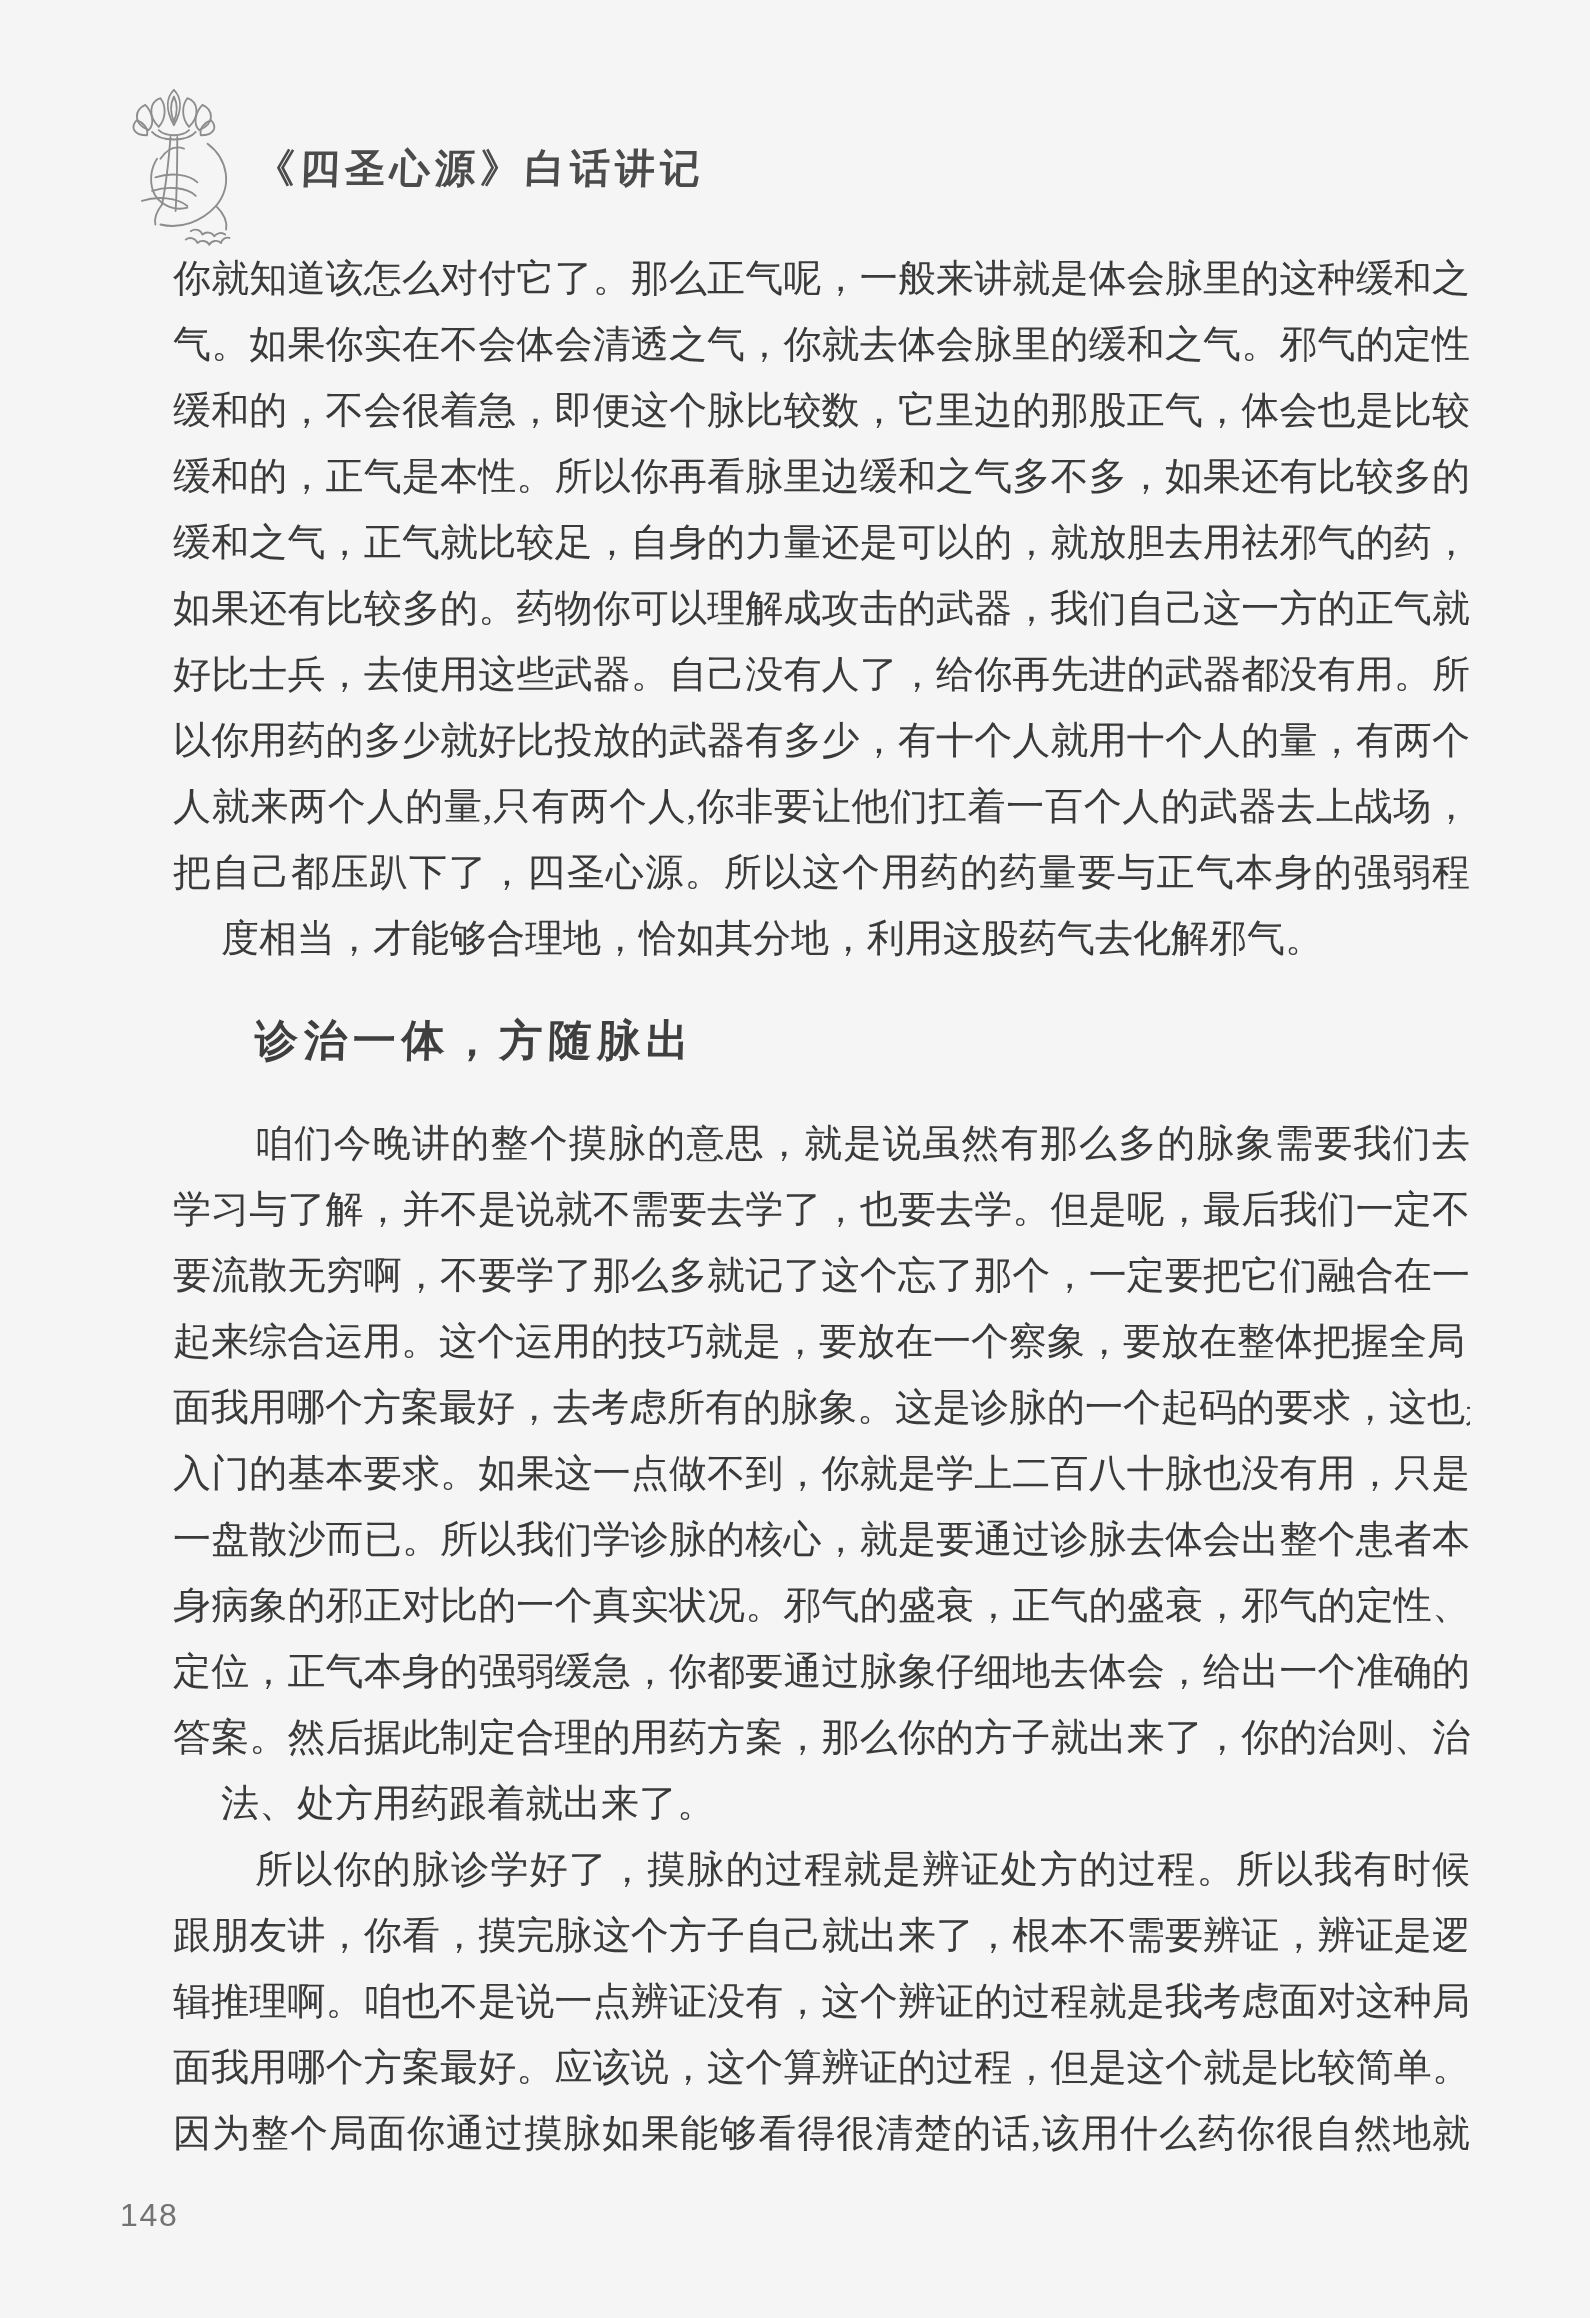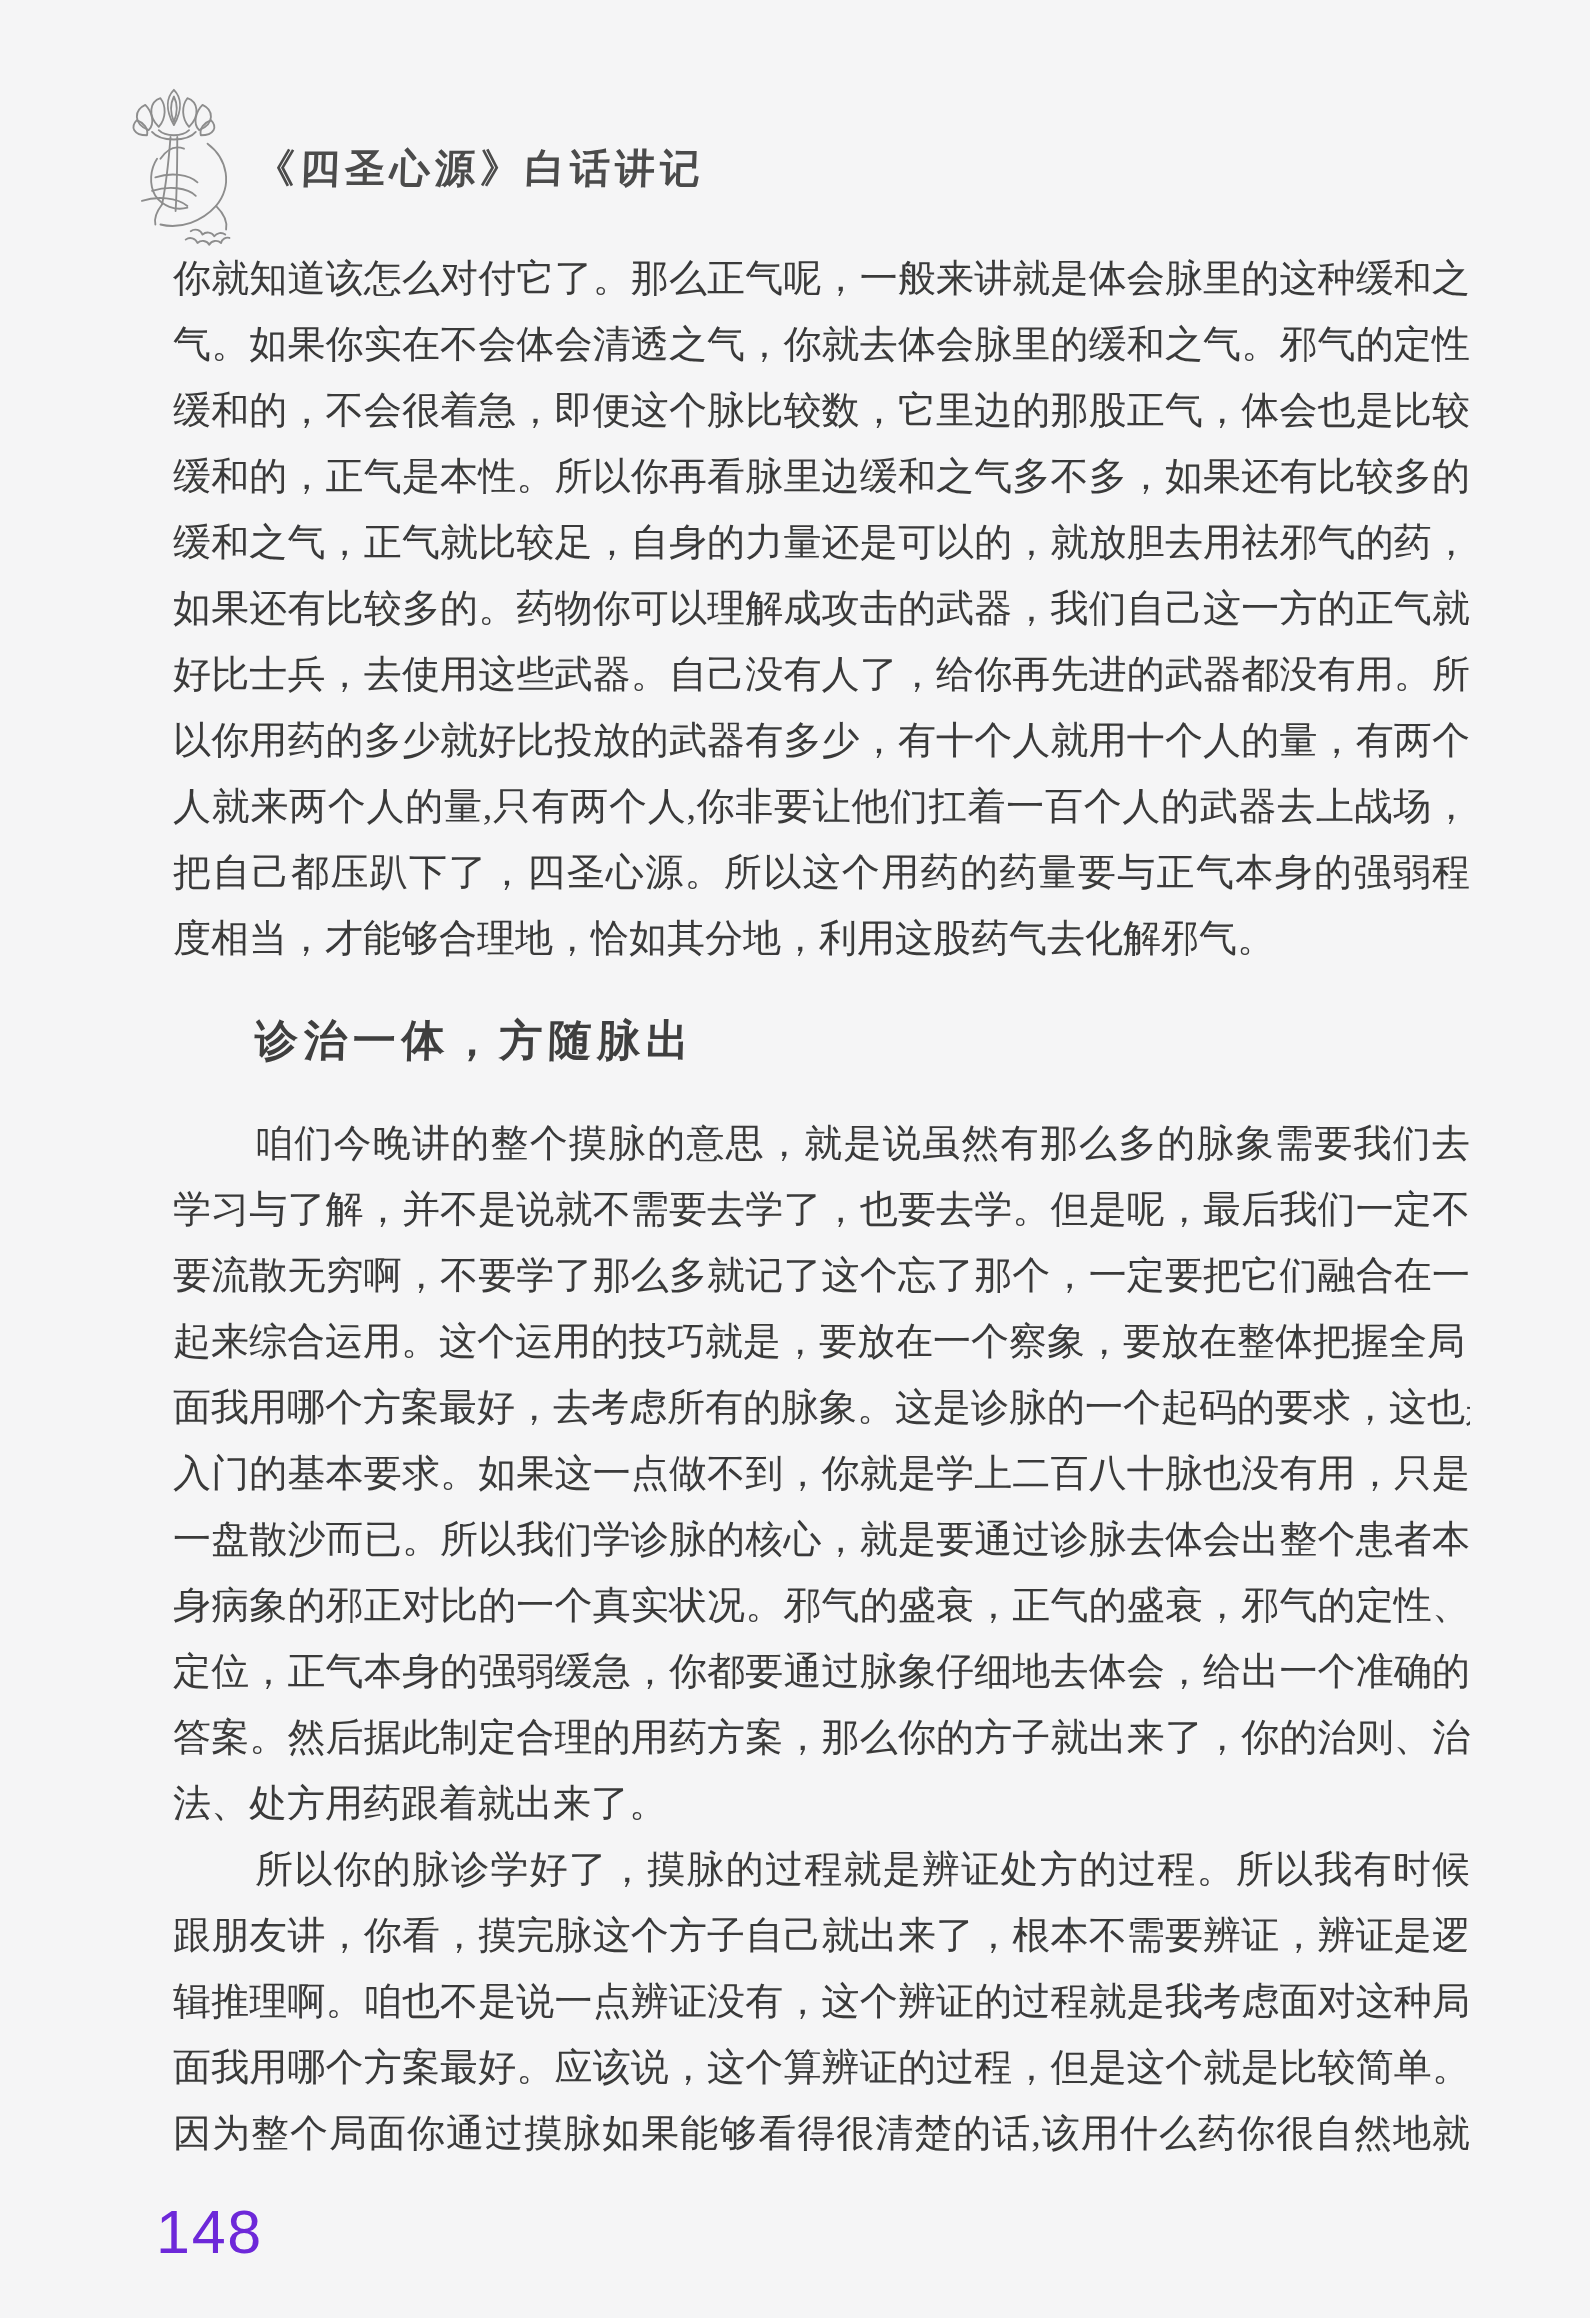--- a/index.html
+++ b/index.html
@@ -47,21 +47,21 @@
     text-justify: inter-character;
     color: #3a3a3a;
   }
   .line {
     height: 66px;
     overflow: hidden;
     text-align: justify;
     text-align-last: justify;
     white-space: nowrap;
   }
-  .line.para-end { text-align-last: left; }
+  .line.para-end { text-align-last: left; margin-left: 48px; }
   .line.indent { text-indent: 82px; }
 
   .section-heading {
     height: 139px;
     line-height: 139px;
     padding-left: 82px;
     font-size: 43px;
     font-weight: bold;
     letter-spacing: 5.9px;
     color: #3f3f3f;
@@ -69,24 +69,23 @@
     text-align-last: left;
     transform: skewX(-1.5deg);
   }
 
   
   .page-number {
     position: absolute;
     left: 120px;
     top: 2197px;
     font-family: "Liberation Sans", sans-serif;
-    font-size: 61px;
-    color: #6d28d9;
+    font-size: 32px;
+    color: #737373;
     letter-spacing: 1.7px;
-    margin-left: 36px;
   }
 </style>
 </head>
 <body>
 
 <div class="page">
 
   <div class="logo">
     <svg viewBox="0 0 180 215" fill="none" stroke="#8d8d8d" stroke-width="2.2" stroke-linecap="round" stroke-linejoin="round">
 

